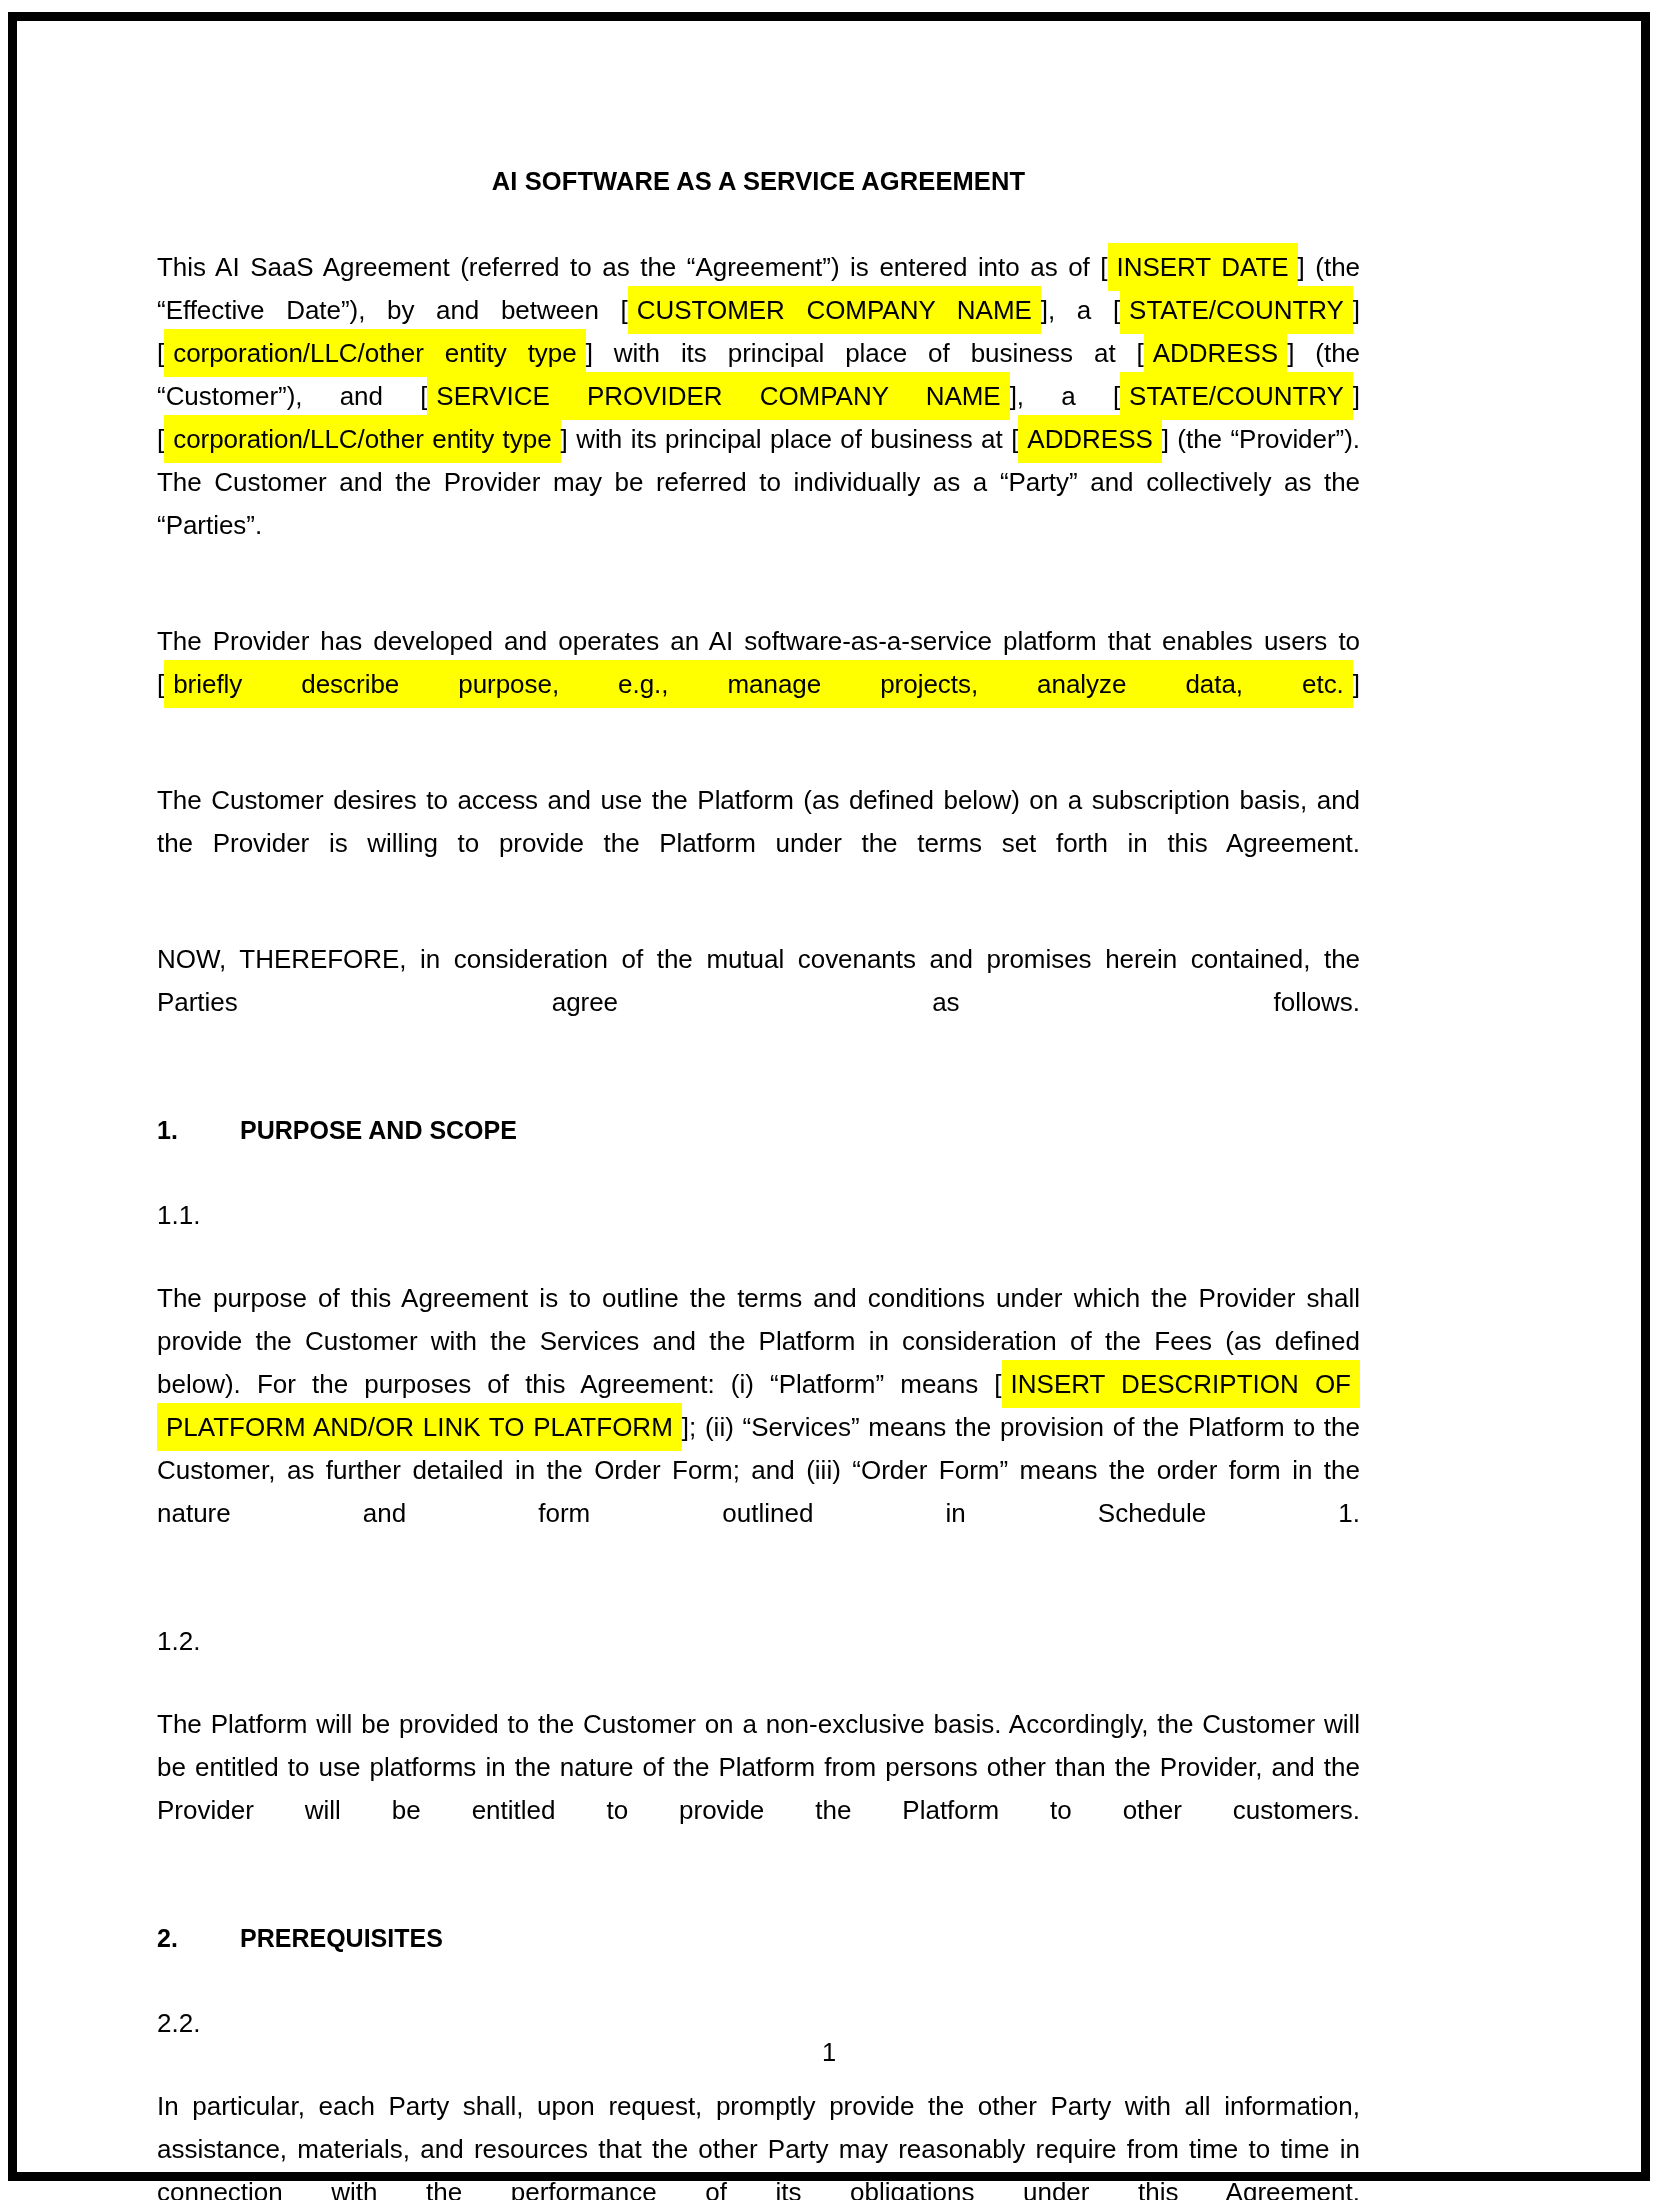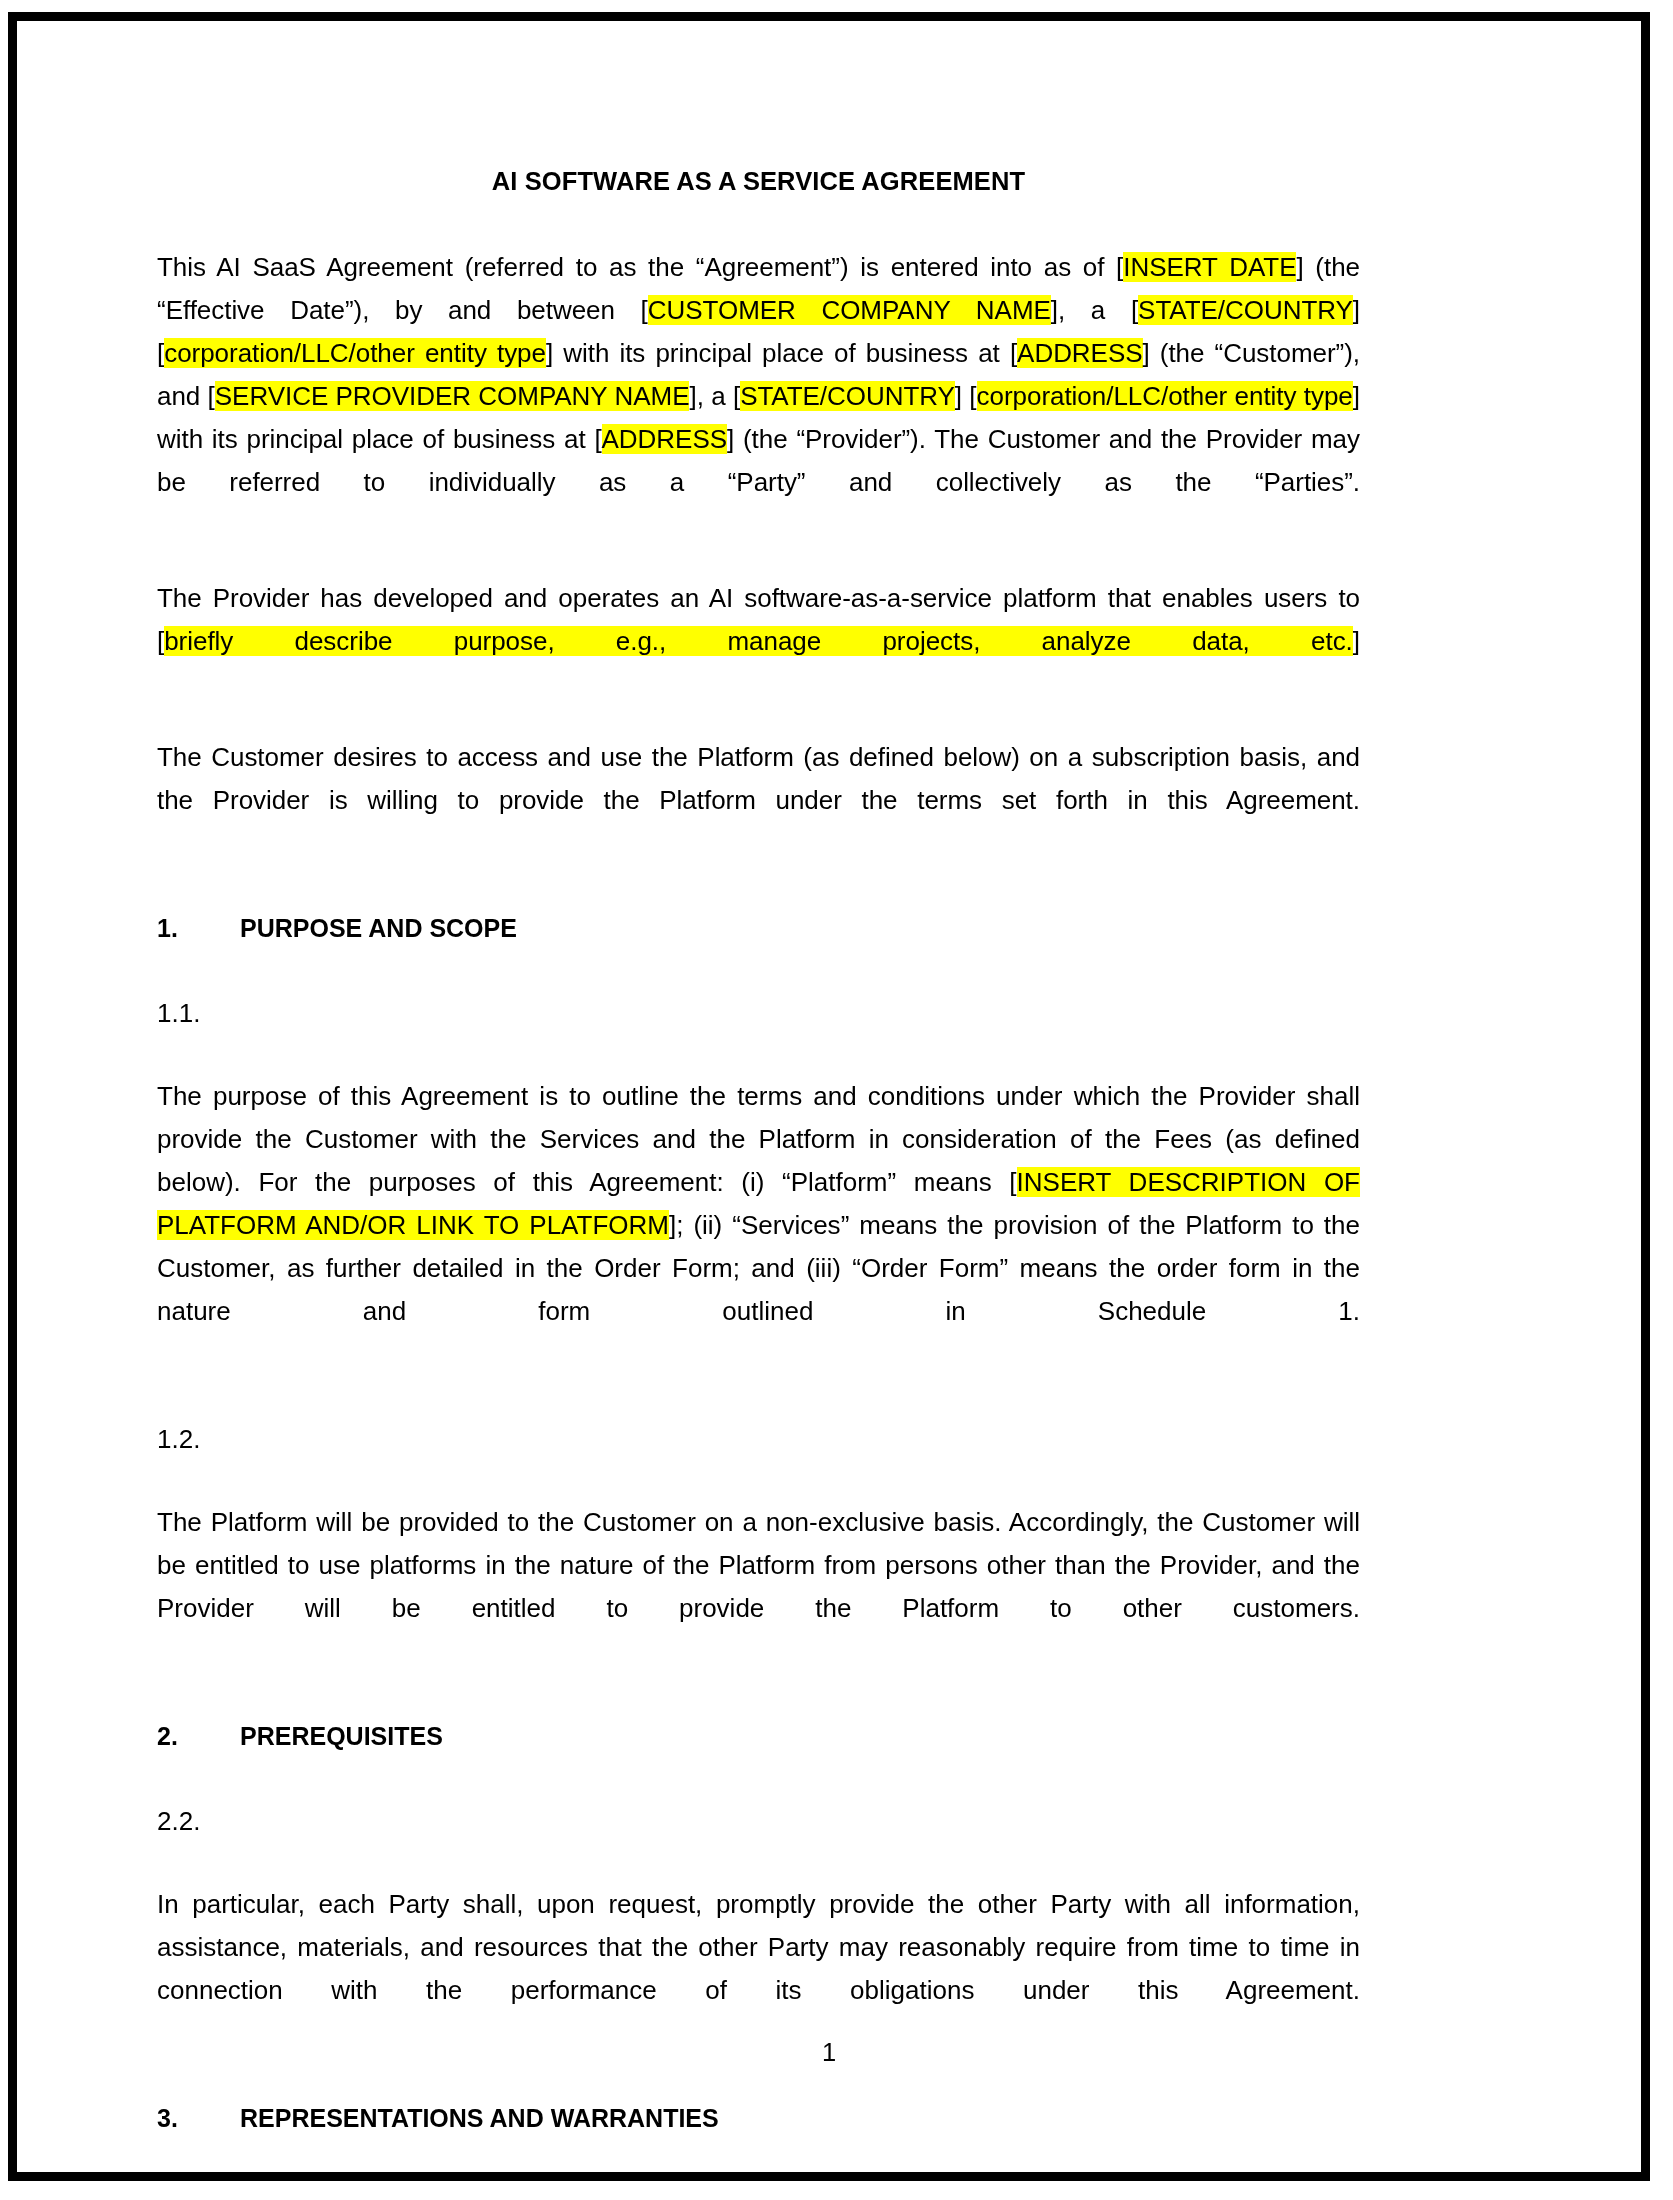--- a/index.html
+++ b/index.html
@@ -102,21 +102,21 @@
     content: "";
     display: inline-block;
     width: 100%;
   }
 
   b, strong { font-weight: normal; }
 
   mark.hl {
     background-color: #ffff00;
     color: #000000;
-    padding: 0;
+    padding: 9px;
     box-decoration-break: clone;
     -webkit-box-decoration-break: clone;
   }
 
   .page-number {
     position: absolute;
     left: 0;
     right: 0;
     top: 2019px;
     text-align: center;
@@ -133,20 +133,21 @@
     <div class="content">
 
       <div class="doc-title">AI SOFTWARE AS A SERVICE AGREEMENT</div>
 
       <p class="para"><span>This AI SaaS Agreement (referred to as the “</span><b>Agreement</b><span>”) is entered into as of [</span><mark class="hl">INSERT DATE</mark><span>] (the “</span><b>Effective Date</b><span>”), by and between [</span><mark class="hl">CUSTOMER COMPANY NAME</mark><span>], a [</span><mark class="hl">STATE/COUNTRY</mark><span>] [</span><mark class="hl">corporation/LLC/other entity type</mark><span>] with its principal place of business at [</span><mark class="hl">ADDRESS</mark><span>] (the “</span><b>Customer</b><span>”), and [</span><mark class="hl">SERVICE PROVIDER COMPANY NAME</mark><span>], a [</span><mark class="hl">STATE/COUNTRY</mark><span>] [</span><mark class="hl">corporation/LLC/other entity type</mark><span>] with its principal place of business at [</span><mark class="hl">ADDRESS</mark><span>] (the “</span><b>Provider</b><span>”). The Customer and the Provider may be referred to individually as a “</span><b>Party</b><span>” and collectively as the “</span><b>Parties</b><span>”.</span></p>
 
       <p class="para"><span>The Provider has developed and operates an AI software-as-a-service platform that enables users to [</span><mark class="hl">briefly describe purpose, e.g., manage projects, analyze data, etc.</mark><span>]</span></p>
 
       <p class="para"><span>The Customer desires to access and use the Platform (as defined below) on a subscription basis, and the Provider is willing to provide the Platform under the terms set forth in this Agreement.</span></p>
 
+      <p class="para"><span>NOW, THEREFORE, in consideration of the mutual covenants and promises herein contained, the Parties agree as follows.</span></p>
 
       <div class="heading">
         <span class="num">1.</span>
         <span class="htext">PURPOSE AND SCOPE</span>
       </div>
 
       <div class="clause">
         <span class="num">1.1.</span>
         <span class="ctext"><span>The purpose of this Agreement is to outline the terms and conditions under which the Provider shall provide the Customer with the Services and the Platform in consideration of the Fees (as defined below). For the purposes of this Agreement: (i) “</span><b>Platform</b><span>” means [</span><mark class="hl">INSERT DESCRIPTION OF PLATFORM AND/OR LINK TO PLATFORM</mark><span>]; (ii) “</span><b>Services</b><span>” means the provision of the Platform to the Customer, as further detailed in the Order Form; and (iii) “</span><b>Order Form</b><span>” means the order form in the nature and form outlined in Schedule 1.</span></span>
       </div>

